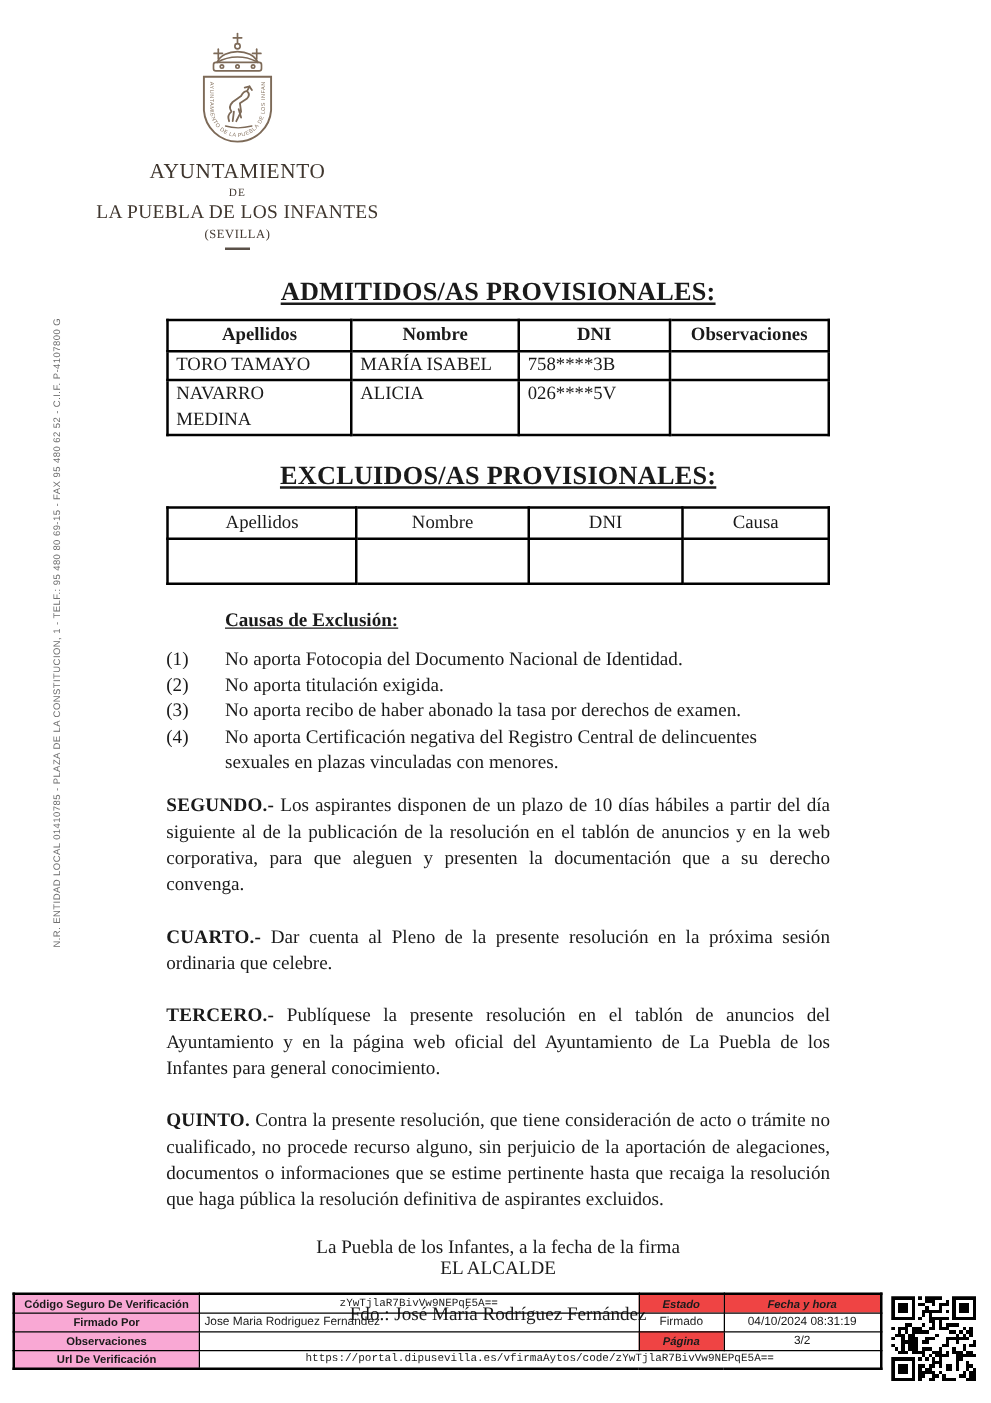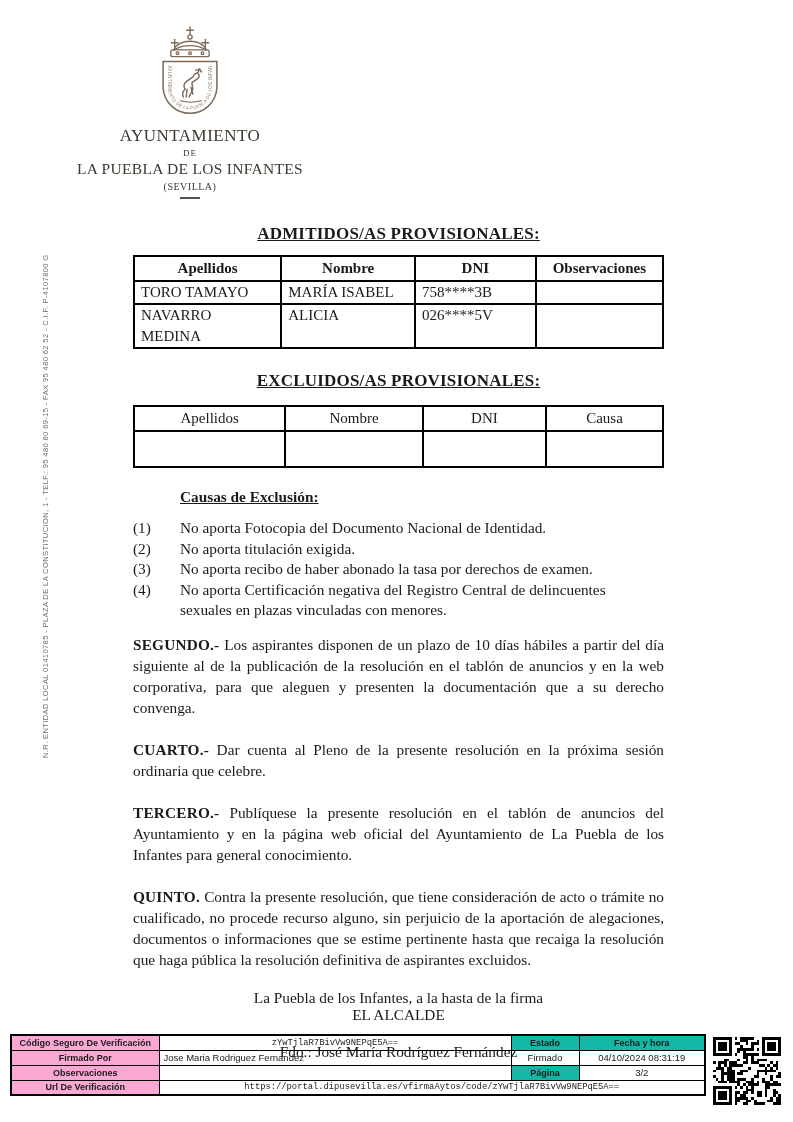--- a/index.html
+++ b/index.html
@@ -44,21 +44,21 @@
   
   .content {
     position: absolute;
     left: 133px; top: 223px; width: 531px;
     font-size: 15.3px;
     line-height: 21px;
   }
   .sec-title {
     text-align: center;
     font-weight: bold;
-    font-size: 17px;
+    font-size: 21px;
     text-decoration: underline;
     margin-bottom: 11px;
     letter-spacing: 0.2px;
   }
   table.doc {
     width: 100%;
     border-collapse: collapse;
     margin-bottom: 21px;
   }
   table.doc th, table.doc td {
@@ -118,24 +118,25 @@
   }
   .vtable { border: 2px solid #000; }
   .vlabel {
     background: #f9a8d4;
     font-weight: bold;
     text-align: center;
     width: 148px;
     font-size: 9px;
   }
   .vhead {
-    background: #14b8a6;
+    background: #ef4444;
     font-weight: bold;
     text-align: center;
     font-size: 9px;
+    font-style: italic;
   }
   .vmono {
     font-family: "Liberation Mono", monospace;
     font-size: 8.8px;
     text-align: center;
     color: #222;
   }
   .vvalue { text-align: left; }
   .vcenter { text-align: center; }
   .c-estado { width: 68px; }
@@ -265,21 +266,21 @@
 
     <p class="para"><b>SEGUNDO.-</b><span> Los aspirantes disponen de un plazo de 10 días hábiles a partir del día siguiente al de la publicación de la resolución en el tablón de anuncios y en la web corporativa, para que aleguen y presenten la documentación que a su derecho convenga.</span></p>
 
     <p class="para"><b>CUARTO.-</b><span> Dar cuenta al Pleno de la presente resolución en la próxima sesión ordinaria que celebre.</span></p>
 
     <p class="para"><b>TERCERO.-</b><span> Publíquese la presente resolución en el tablón de anuncios del Ayuntamiento y en la página web oficial del Ayuntamiento de La Puebla de los Infantes para general conocimiento.</span></p>
 
     <p class="para" style=""><b>QUINTO.</b><span> Contra la presente resolución, que tiene consideración de acto o trámite no cualificado, no procede recurso alguno, sin perjuicio de la aportación de alegaciones, documentos o informaciones que se estime pertinente hasta que recaiga la resolución que haga pública la resolución definitiva de aspirantes excluidos.</span></p>
 
     <div class="signature">
-      <div>La Puebla de los Infantes, a la hasta de la firma</div>
+      <div>La Puebla de los Infantes, a la fecha de la firma</div>
       <div>EL ALCALDE</div>
       <div class="sig-fdo">Fdo.: José María Rodríguez Fernández</div>
     </div>
 
   </div>
 
   <table class="vtable">
     <tbody>
         <tr>
       <td class="vlabel">Código Seguro De Verificación</td>

